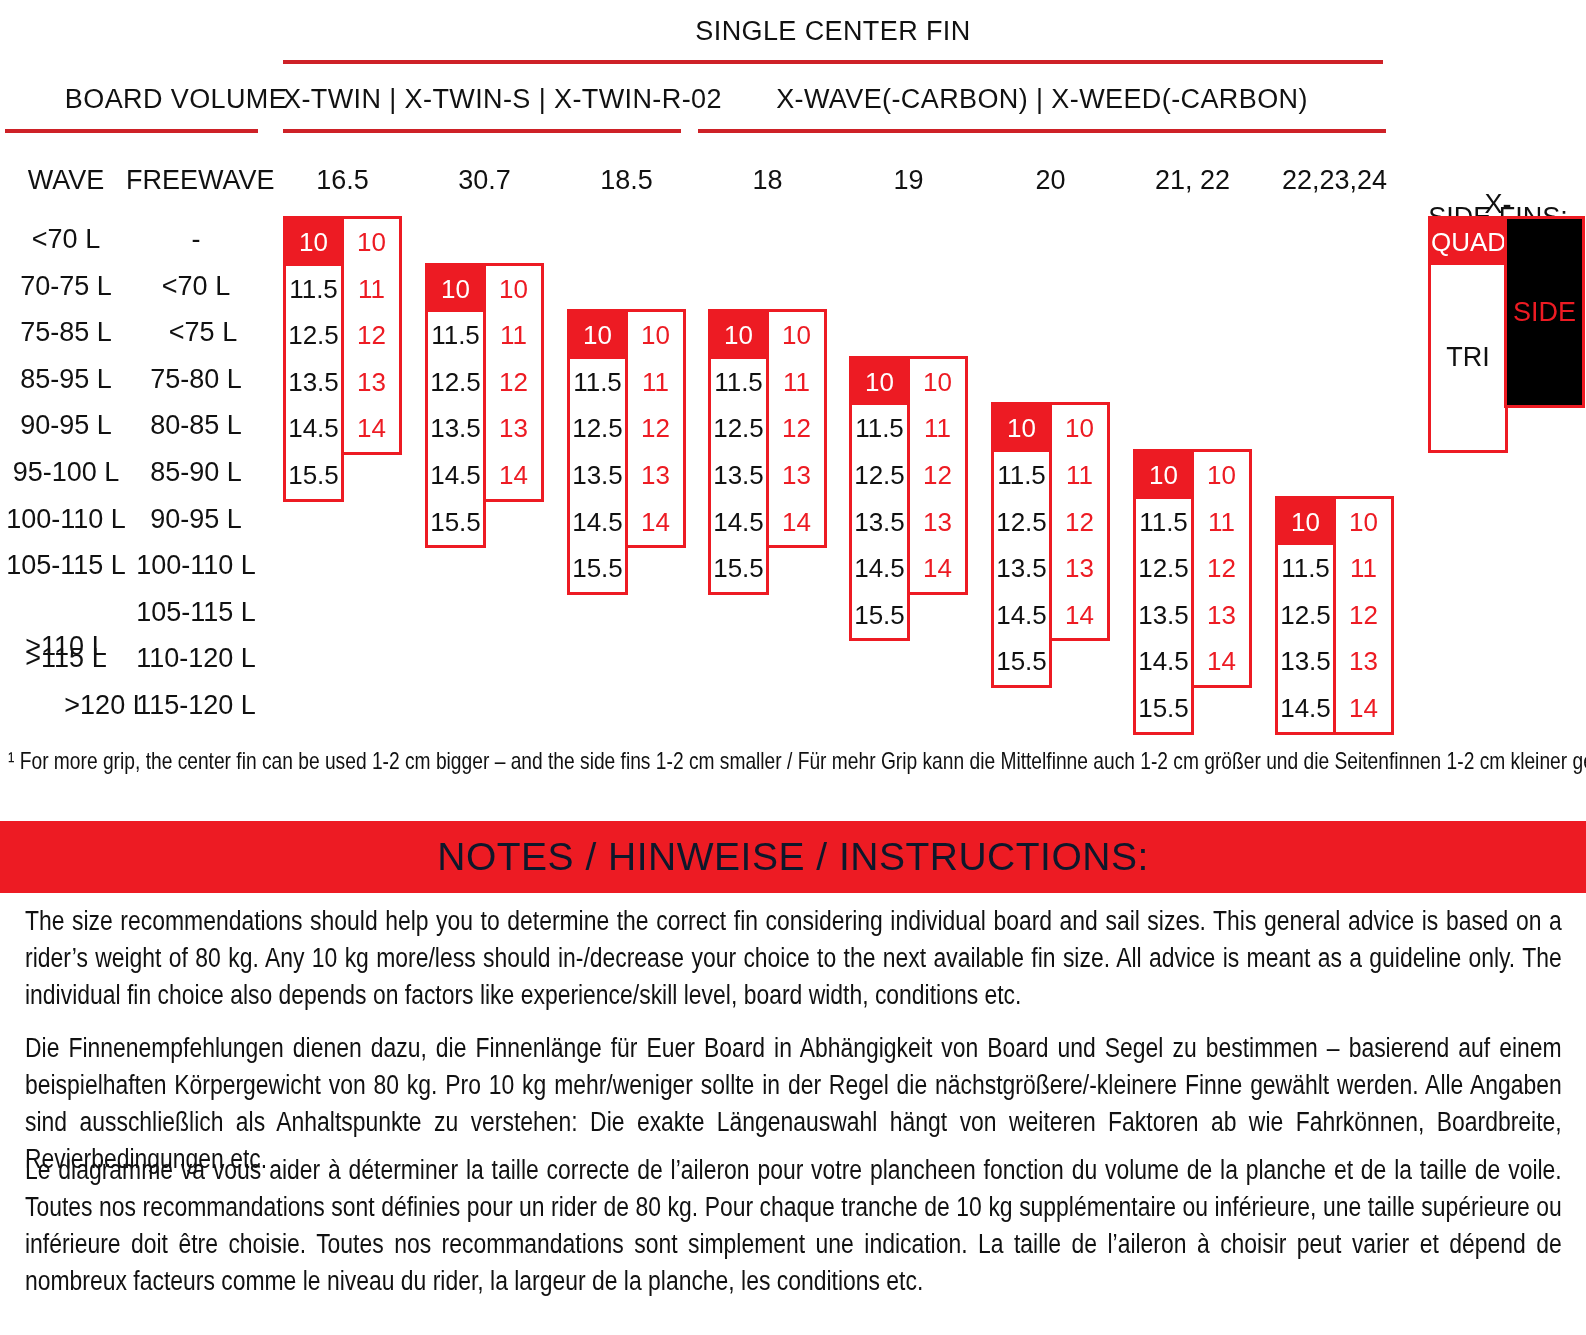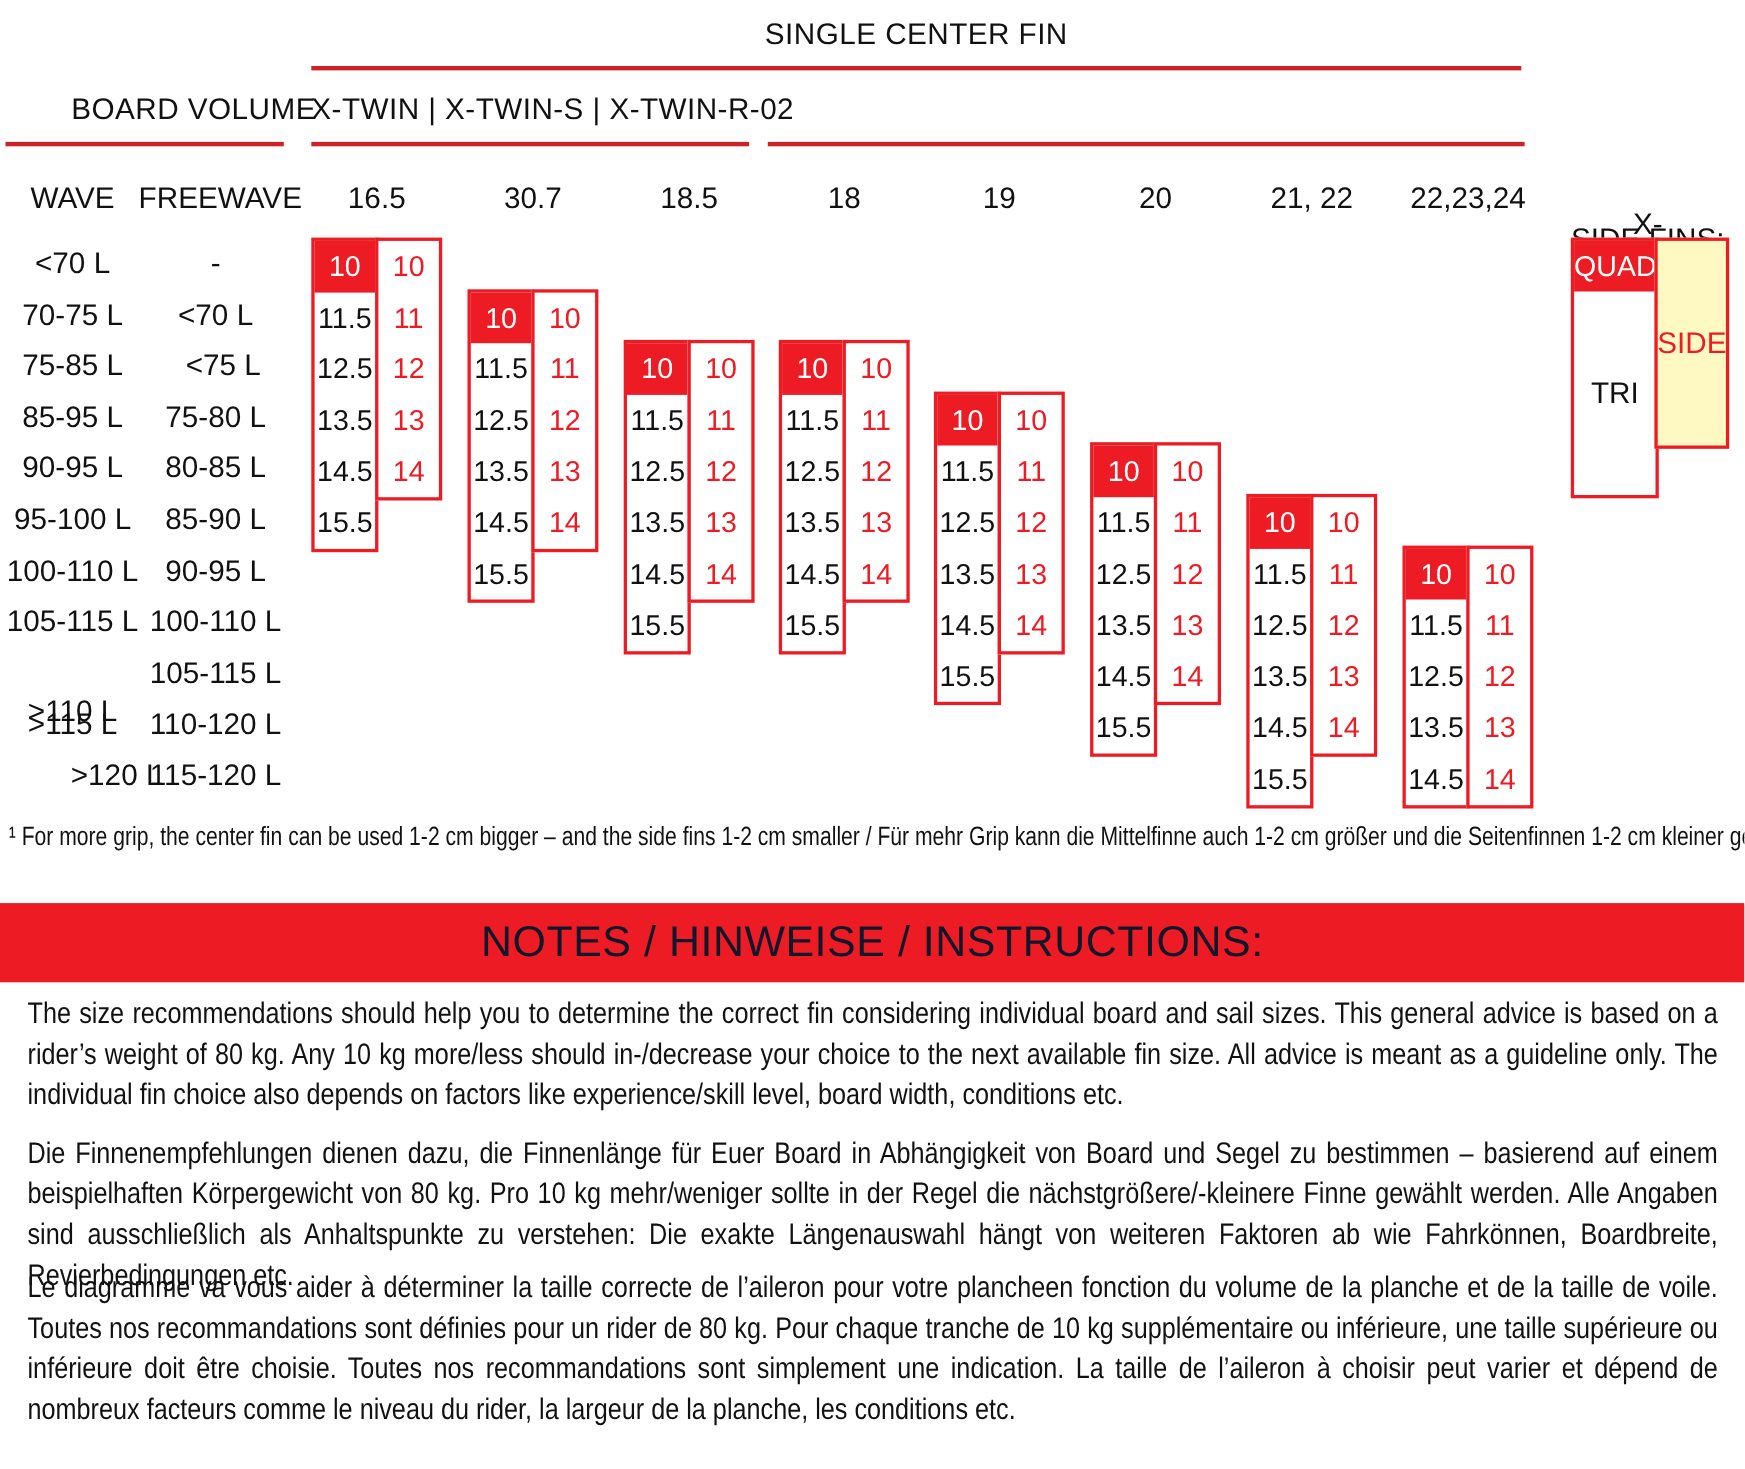--- a/index.html
+++ b/index.html
@@ -32,23 +32,23 @@
   .side-col .cell{color:var(--red);}
 
   #legend-title,#legend-sub{position:absolute;left:1413px;width:170px;text-align:center;
           font-size:27px;white-space:nowrap;}
   #legend-title{top:158px;margin-top:44px;}
   #legend-sub{top:189px;}
   #quad-tri-box{position:absolute;left:1428px;top:216px;width:80px;height:237px;
           border:3px solid var(--red);box-sizing:border-box;display:flex;flex-direction:column;background:#fff;}
   #quad-cell{height:46px;line-height:46px;text-align:center;font-size:26px;background:var(--red);color:#fff;}
   #tri-cell{flex:1;display:flex;align-items:center;justify-content:center;font-size:27px;}
-  #side-legend-box{position:absolute;left:1504px;top:216px;width:68px;height:192px;
+  #side-legend-box{position:absolute;left:1504px;top:216px;width:81px;height:192px;
           border:3px solid var(--red);box-sizing:border-box;display:flex;align-items:center;
-          justify-content:center;font-size:27px;color:var(--red);background:#fef9c3;}
+          justify-content:center;font-size:27px;color:var(--red);background:#000000;}
 
   #footnote{position:absolute;left:8px;top:747px;font-size:24px;white-space:nowrap;
           transform:scaleX(.80);transform-origin:0 0;}
   #notes-banner{position:absolute;left:0;top:821px;width:1586px;height:72px;background:var(--red);}
   #notes-banner-text{width:100%;text-align:center;line-height:72px;font-size:39px;color:#0f172a;letter-spacing:.5px;}
 
   .para{position:absolute;left:25px;width:1810px;font-size:27px;line-height:37px;
         text-align:justify;transform:scaleX(.849);transform-origin:0 0;}
   #para-en{top:903px;}
   #para-de{top:1030px;}
@@ -61,20 +61,21 @@
 
   <div class="hdr" id="hdr-title">SINGLE CENTER FIN</div>
   <div class="rule" id="rule-title"></div>
 
   <div class="hdr" id="hdr-board-volume">BOARD VOLUME</div>
   <div class="rule" id="rule-bv"></div>
 
   <div class="hdr" id="hdr-group1">X-TWIN | X-TWIN-S | X-TWIN-R-02</div>
   <div class="rule" id="rule-g1"></div>
 
+  <div class="hdr" id="hdr-group2">X-WAVE(-CARBON) | X-WEED(-CARBON)</div>
   <div class="rule" id="rule-g2"></div>
 
   <div class="colhdr" id="hdr-wave">WAVE</div>
   <div class="colhdr" id="hdr-freewave">FREEWAVE</div>
 
   <div id="fin-table">
       <div class="row-label" style="left: 0px; top: 216px; width: 132px; height: 46.6px; line-height: 46.6px;">&lt;70 L</div>
       <div class="row-label" style="left: 126px; top: 216px; width: 140px; height: 46.6px; line-height: 46.6px;">-</div>
       <div class="row-label" style="left: 0px; top: 262.6px; width: 132px; height: 46.6px; line-height: 46.6px;">70-75 L</div>
       <div class="row-label" style="left: 126px; top: 262.6px; width: 140px; height: 46.6px; line-height: 46.6px;">&lt;70 L</div>

